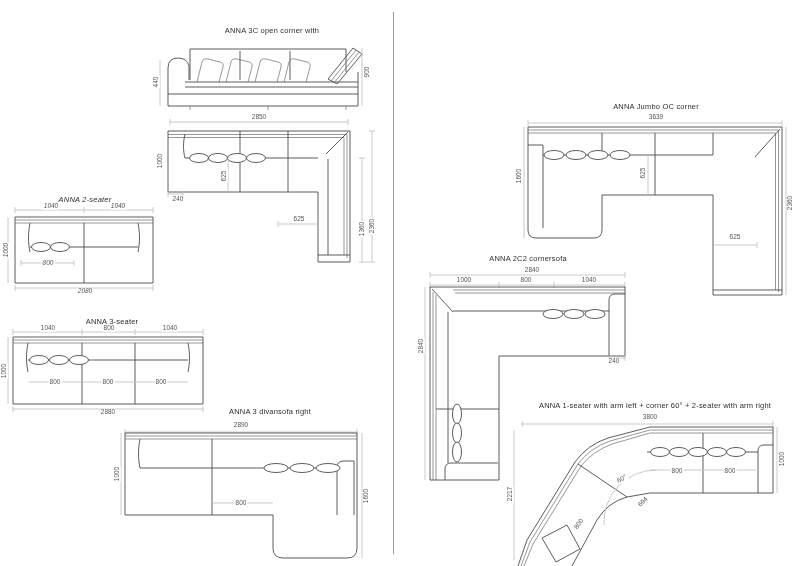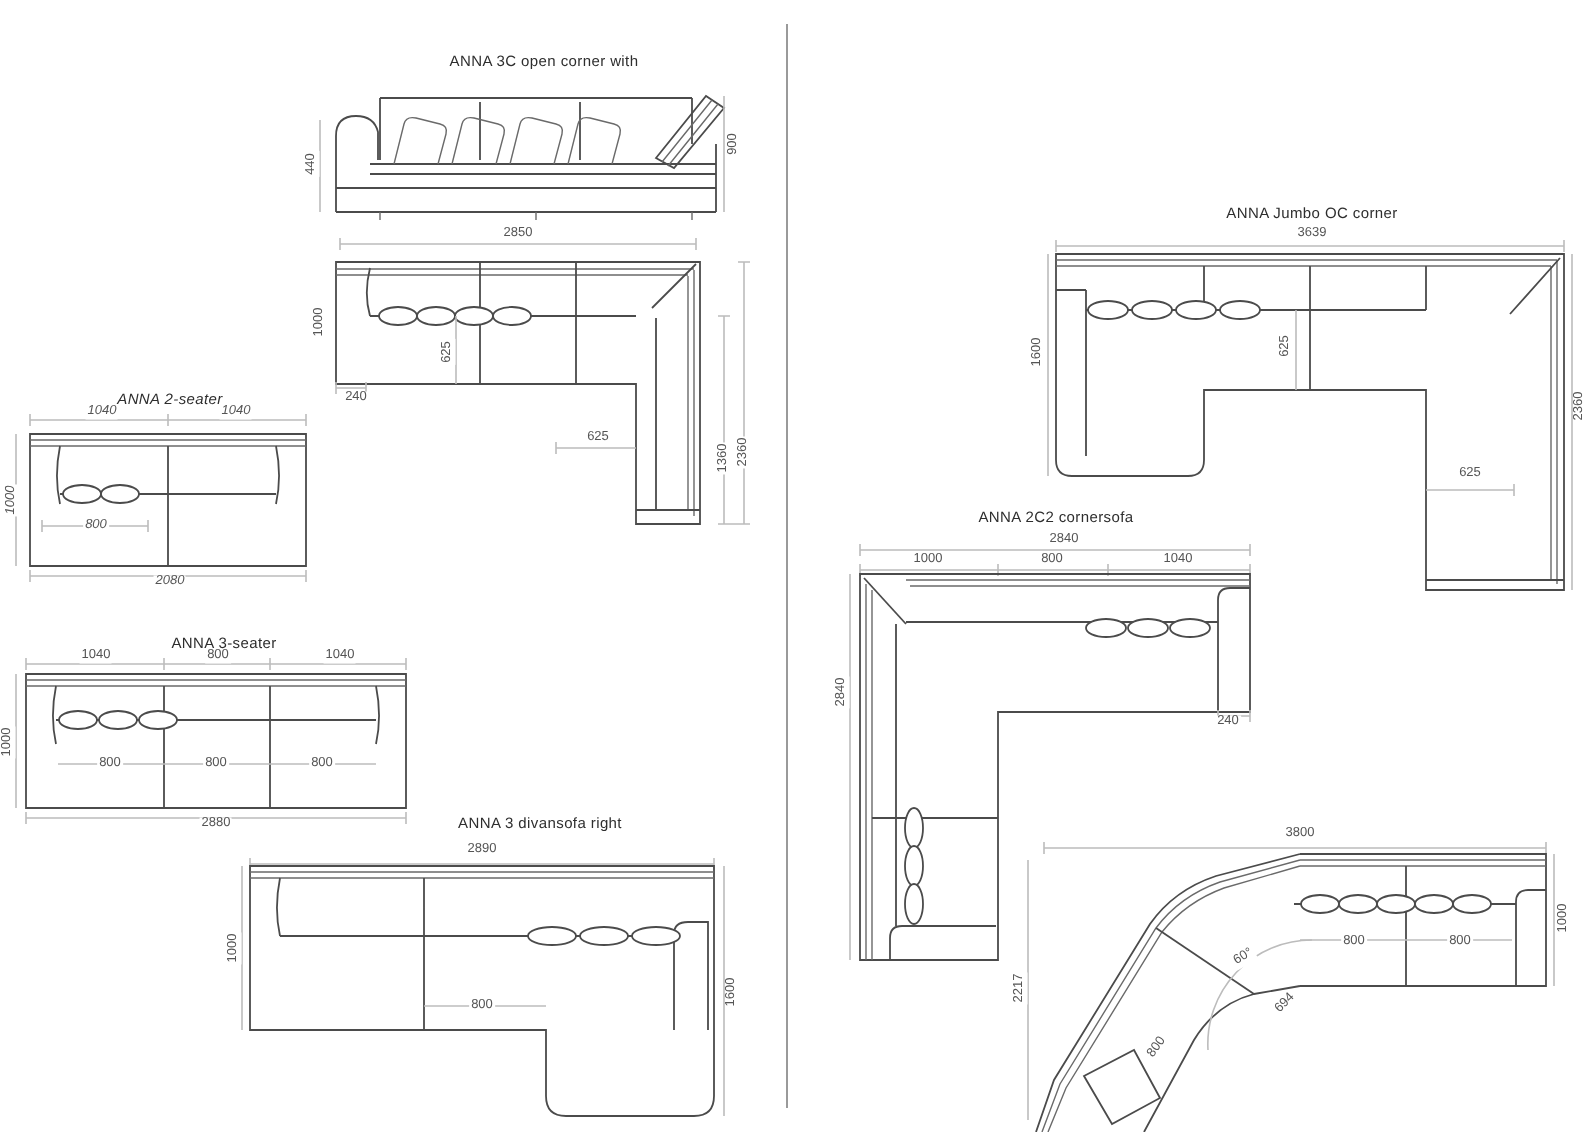--- a/index.html
+++ b/index.html
@@ -186,20 +186,21 @@
     </svg>
     <span class="dim" style="left:117px;top:20px">2840</span>
     <span class="dim" style="left:49px;top:30px">1000</span>
     <span class="dim" style="left:111px;top:30px">800</span>
     <span class="dim" style="left:174px;top:30px">1040</span>
     <span class="dim" style="left:199px;top:111px">240</span>
     <span class="dim v" style="left:6px;top:96px">2840</span>
   </div>
 
   <div class="diag" style="left:505px;top:400px;width:287px;height:166px;">
+    <span class="dtitle" style="left:150px;top:1px;">ANNA 1-seater with arm left + corner 60° + 2-seater with arm right</span>
     <svg width="287" height="166" viewBox="0 0 287 166">
       <path class="l" d="M17,24 H268 M17,21 V27 M268,21 V27"></path>
       <path class="s" d="M145,27 H268 V93 H145"></path>
       <path class="s2" d="M145,30 H268 M145,33 H268"></path>
       <path class="s" d="M253,93 V51 Q253,45 259,45 H268"></path>
       <path class="s" d="M142,52 H253 M198,33 V93"></path>
       <ellipse class="e" cx="155" cy="52" rx="9.5" ry="4.5"></ellipse>
       <ellipse class="e" cx="174" cy="52" rx="9.5" ry="4.5"></ellipse>
       <ellipse class="e" cx="193" cy="52" rx="9.5" ry="4.5"></ellipse>
       <ellipse class="e" cx="212" cy="52" rx="9.5" ry="4.5"></ellipse>

